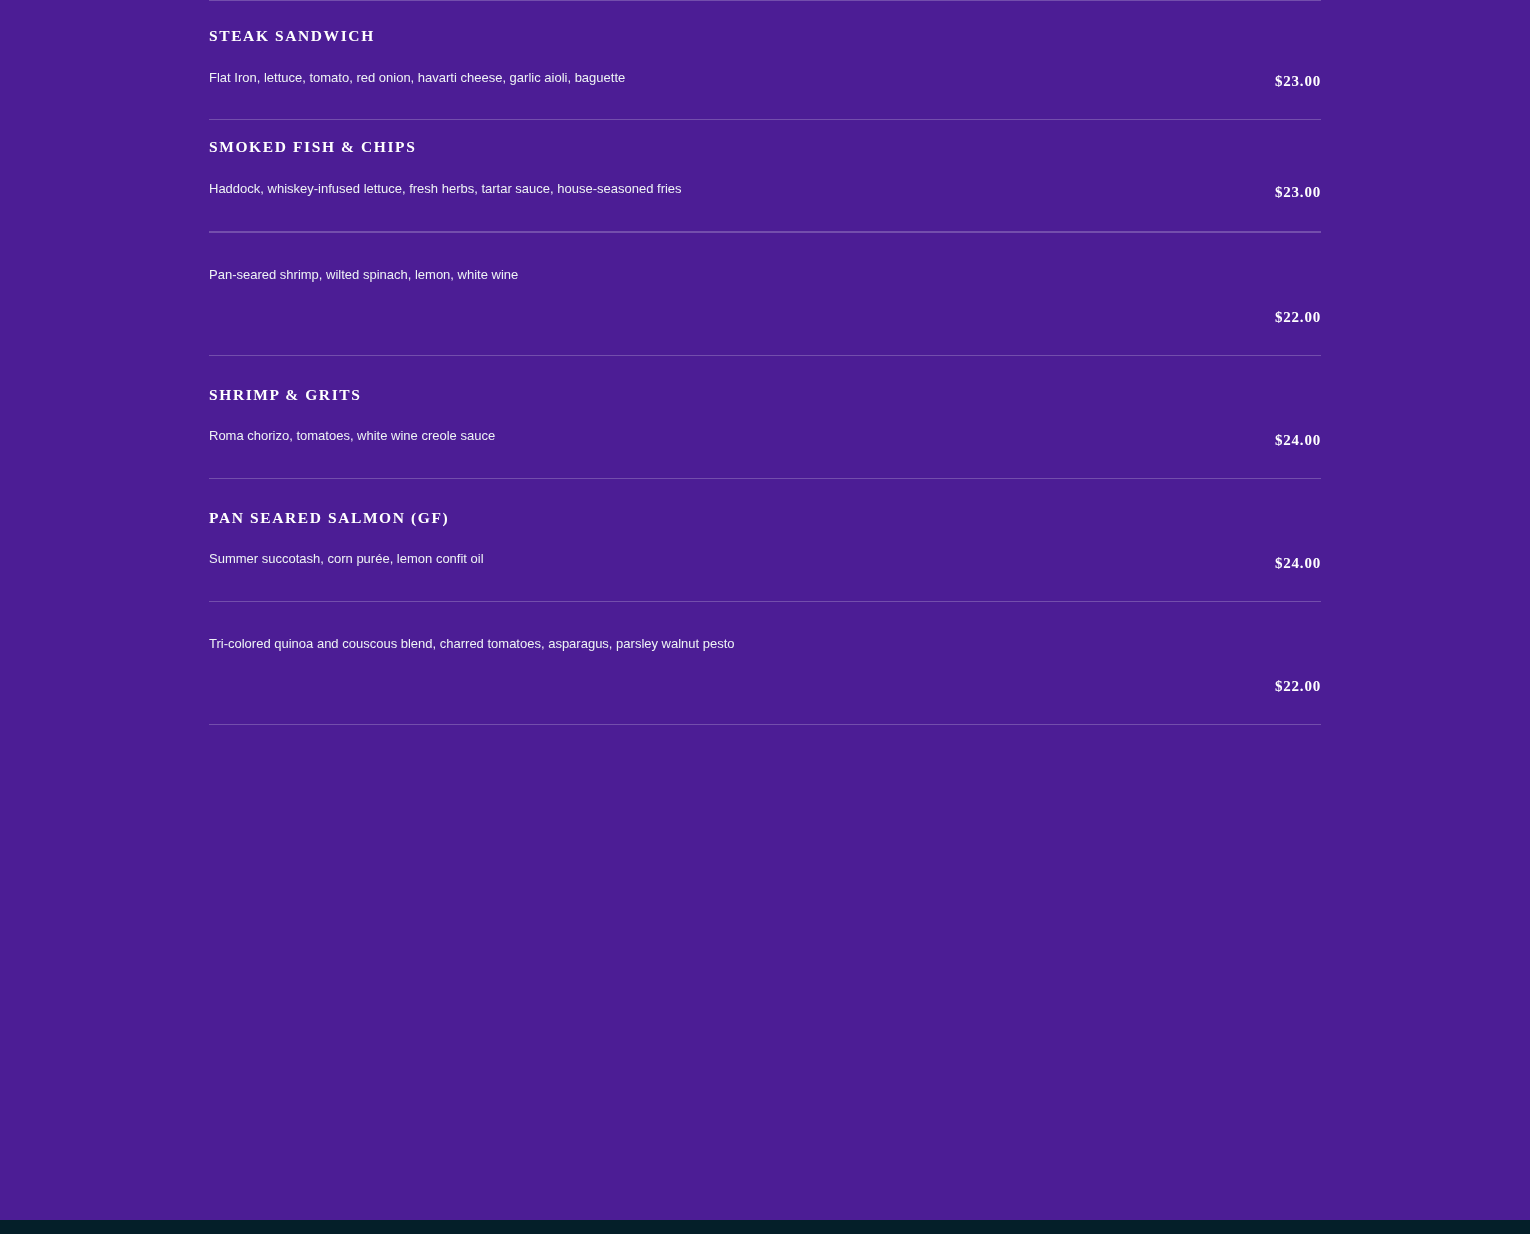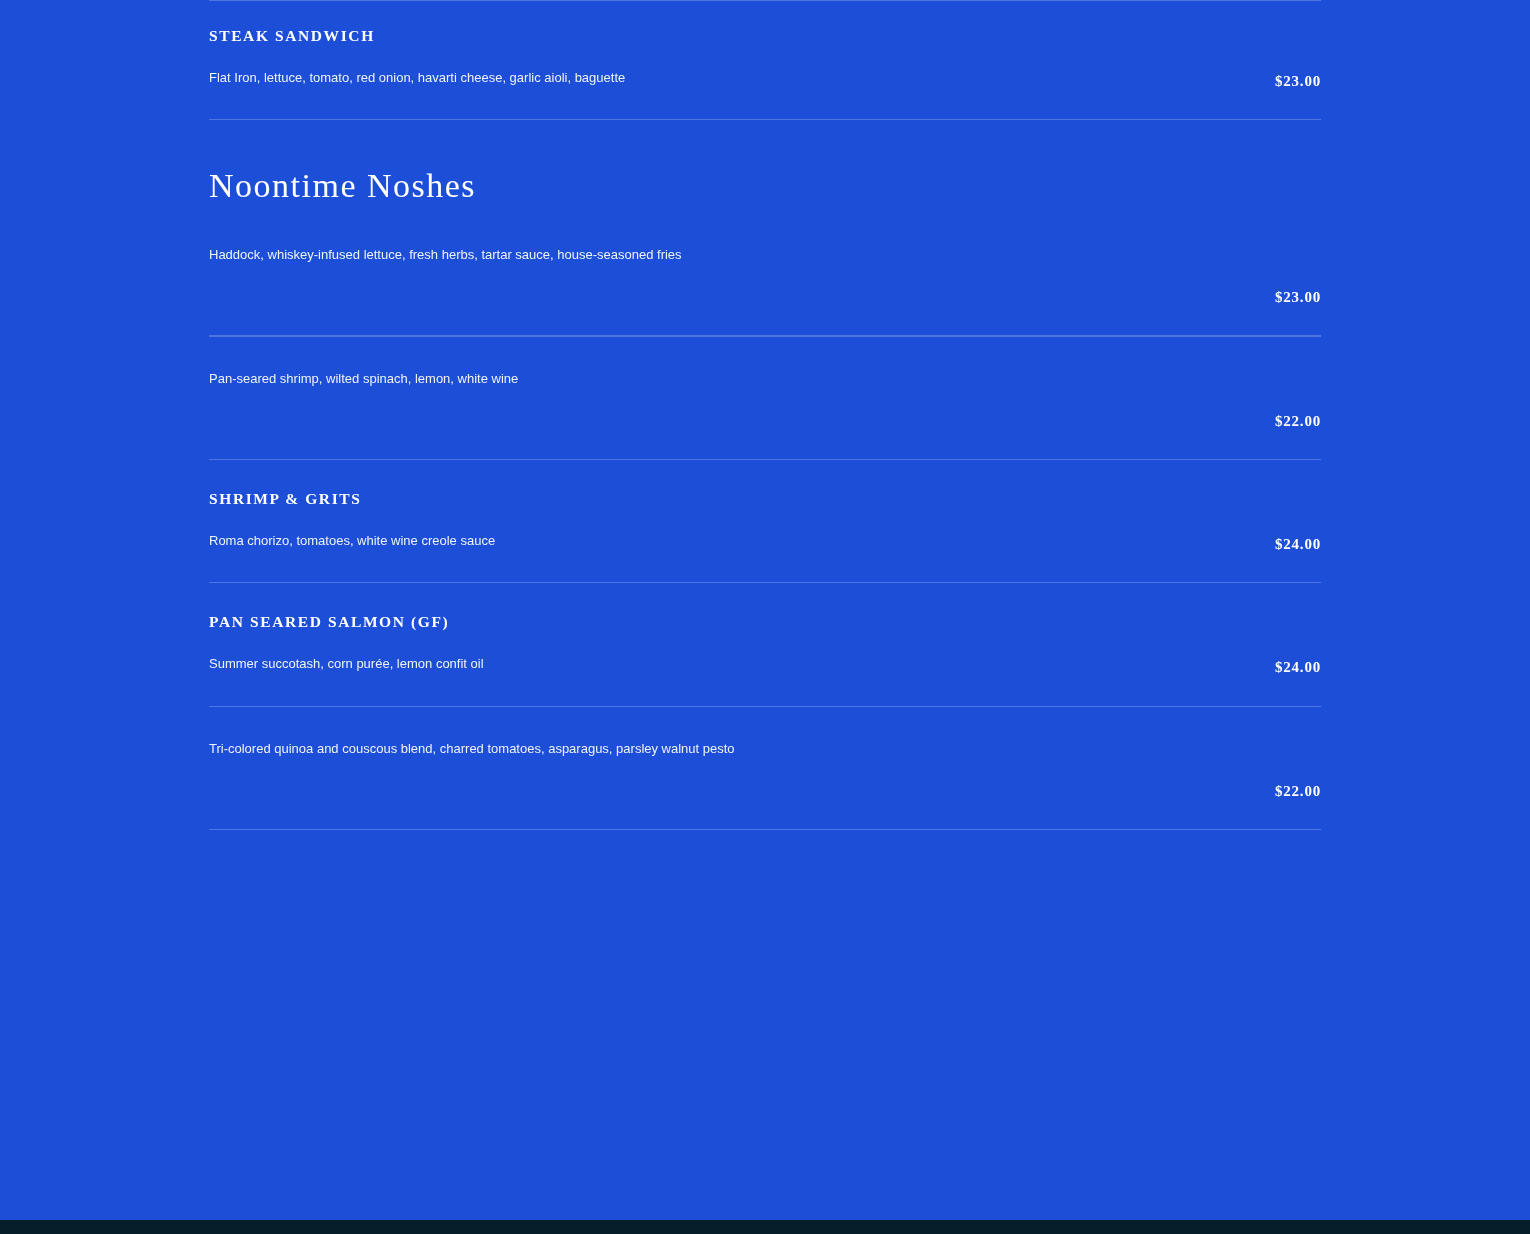--- a/index.html
+++ b/index.html
@@ -12,21 +12,21 @@
     overflow: hidden;
   }
   body {
     font-family: "Liberation Sans", sans-serif;
     color: #ffffff;
   }
   .page {
     position: relative;
     width: 1530px;
     height: 1234px;
-    background: #1d4ed8;
+    background: #4c1d95;
   }
   .menu-col {
     position: absolute;
     left: 209px;
     top: 0;
     width: 1112px;
   }
   .divider {
     height: 1px;
     background: rgba(255,255,255,0.22);
@@ -105,26 +105,24 @@
     <div class="item first-item">
       <div class="item-inner">
         <h3 class="item-name">Steak Sandwich</h3>
         <p class="item-desc">Flat Iron, lettuce, tomato, red onion, havarti cheese, garlic aioli, baguette</p>
         <span class="item-price">$23.00</span>
       </div>
     </div>
 
     <div class="divider"></div>
 
-    <div class="section-wrap">
-      <h2 class="section-head">Noontime Noshes</h2>
-    </div>
 
     <div class="item" style="padding-top:18px;">
       <div class="item-inner">
+        <h3 class="item-name">Smoked Fish &amp; Chips</h3>
         <p class="item-desc">Haddock, whiskey-infused lettuce, fresh herbs, tartar sauce, house-seasoned fries</p>
         <span class="item-price">$23.00</span>
       </div>
     </div>
 
     <div class="divider"></div>
 
 
     <div class="divider"></div>
 

